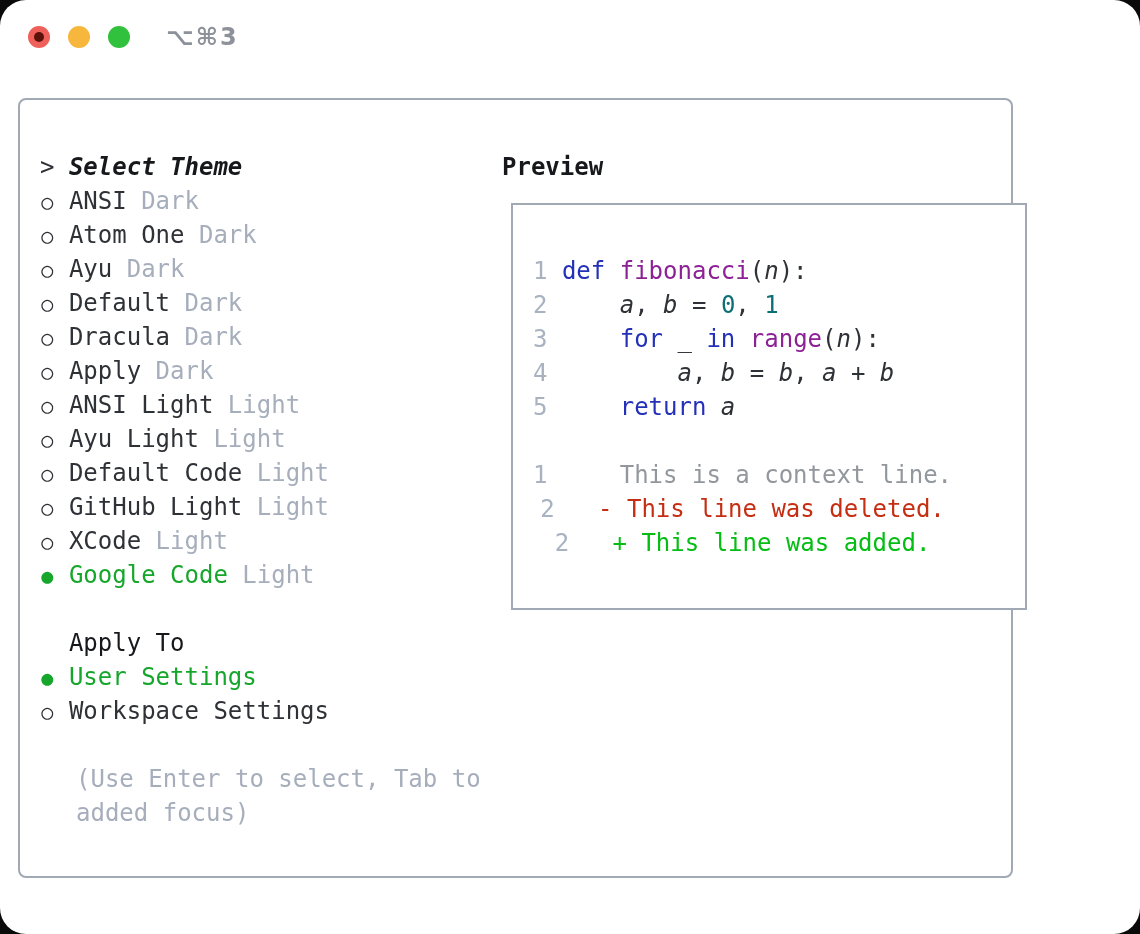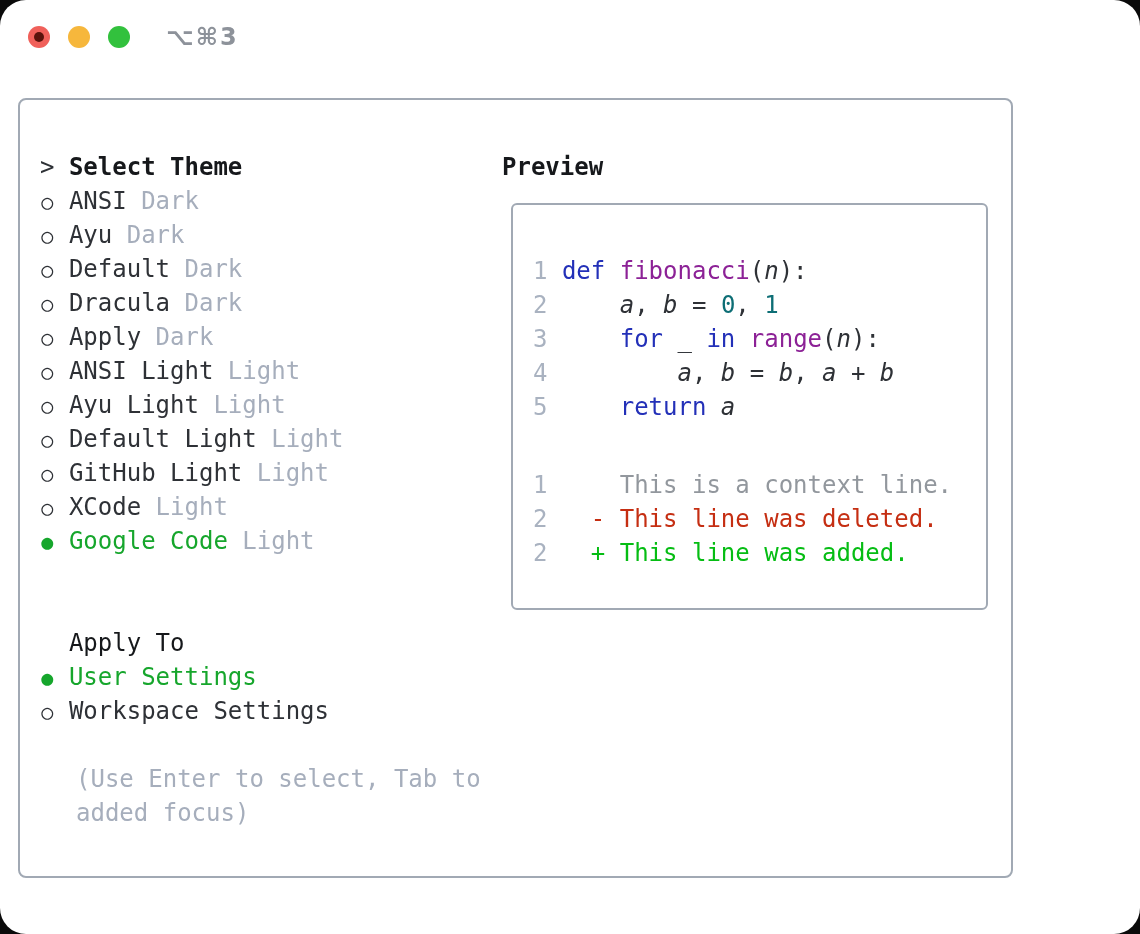--- a/index.html
+++ b/index.html
@@ -24,34 +24,34 @@
     letter-spacing:2px;color:var(--title-gray);}
   .panel{position:absolute;left:18px;top:98px;width:995px;height:780px;
     box-sizing:border-box;border:2px solid var(--border-gray);border-radius:8px;background:#fff;}
   .mono{font-family:"DejaVu Sans Mono","Liberation Mono",monospace;
     font-size:24px;line-height:34px;color:var(--text-dark);}
   .row{white-space:pre;height:34px;}
   .theme-block{position:absolute;left:20px;top:50px;}
   .apply-block{position:absolute;left:20px;top:526px;}
   .help-block{position:absolute;left:20px;top:662px;color:var(--muted-gray);}
   .help-block div{white-space:pre;height:34px;margin-left:36px;}
-  .bold-label{font-weight:bold;color:var(--heading-dark);}
+  .bold-label{font-weight:bold;color:var(--heading-dark);font-style:italic;}
   .cursor{color:var(--text-dark);}
   .bullet{display:inline-block;width:14.45px;font-size:20px;line-height:34px;
     text-align:center;color:var(--text-dark);}
   .bullet.selected{color:var(--accent-green);}
   .name{color:var(--text-dark);}
   .name.selected{color:var(--accent-green);}
   .variant{color:var(--muted-gray);}
   .apply-header{padding-left:2ch;color:var(--heading-dark);}
   .preview-title{position:absolute;left:482px;top:50px;font-weight:bold;color:var(--heading-dark);}
-  .preview-box{position:absolute;left:491px;top:103px;width:477px;height:407px;
-    box-sizing:border-box;border:2px solid var(--border-gray);border-radius:6px;background:#fff;}
+  .preview-box{position:absolute;left:491px;top:103px;width:516px;height:407px;
+    box-sizing:border-box;border:2px solid var(--border-gray);border-radius:0;background:#fff;}
   .code-block{position:absolute;left:20px;top:49px;}
-  .diff-block{margin-top:44px;}
+  .diff-block{margin-top:34px;text-align:center;}
   .ln{color:var(--line-number-gray);}
   .tok-plain{color:var(--text-dark);}
   .tok-keyword{color:var(--keyword-blue);}
   .tok-function{color:var(--function-purple);}
   .tok-number{color:var(--number-teal);}
   .tok-variable{color:var(--text-dark);font-style:italic;}
   .diff-context{color:var(--context-gray);}
   .diff-deleted{color:var(--deleted-red);}
   .diff-added{color:var(--added-green);}
 </style>
@@ -67,27 +67,28 @@
     <span class="light green"></span>
   </div>
   <div class="window-title">⌥⌘3</div>
 
   <div class="panel">
 
     <div class="mono theme-block">
       <div class="row"><span class="cursor">&gt;</span><span> </span><span class="bold-label">Select Theme</span></div>
       <div id="theme-list">
           <div class="row theme-option"><span class="bullet">○</span> <span class="name">ANSI</span> <span class="variant">Dark</span></div>
+          <div class="row theme-option"><span class="bullet">○</span> <span class="name">Atom One</span> <span class="variant">Dark</span></div>
           <div class="row theme-option"><span class="bullet">○</span> <span class="name">Ayu</span> <span class="variant">Dark</span></div>
           <div class="row theme-option"><span class="bullet">○</span> <span class="name">Default</span> <span class="variant">Dark</span></div>
           <div class="row theme-option"><span class="bullet">○</span> <span class="name">Dracula</span> <span class="variant">Dark</span></div>
           <div class="row theme-option"><span class="bullet">○</span> <span class="name">Apply</span> <span class="variant">Dark</span></div>
           <div class="row theme-option"><span class="bullet">○</span> <span class="name">ANSI Light</span> <span class="variant">Light</span></div>
           <div class="row theme-option"><span class="bullet">○</span> <span class="name">Ayu Light</span> <span class="variant">Light</span></div>
-          <div class="row theme-option"><span class="bullet">○</span> <span class="name">Default Light</span> <span class="variant">Light</span></div>
+          <div class="row theme-option"><span class="bullet">○</span> <span class="name">Default Code</span> <span class="variant">Light</span></div>
           <div class="row theme-option"><span class="bullet">○</span> <span class="name">GitHub Light</span> <span class="variant">Light</span></div>
           <div class="row theme-option"><span class="bullet">○</span> <span class="name">XCode</span> <span class="variant">Light</span></div>
           <div class="row theme-option"><span class="bullet selected">●</span> <span class="name selected">Google Code</span> <span class="variant">Light</span></div>
         </div>
     </div>
 
     <div class="mono apply-block">
       <div class="row apply-header"><span>Apply To</span></div>
       <div id="apply-list">
           <div class="row apply-option"><span class="bullet selected">●</span> <span class="name selected">User Settings</span></div>

